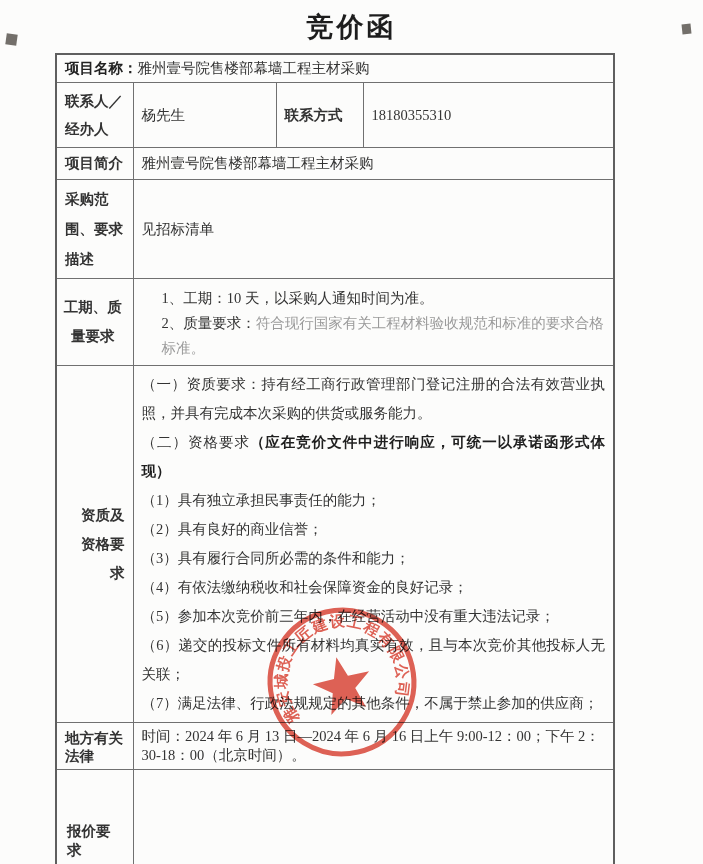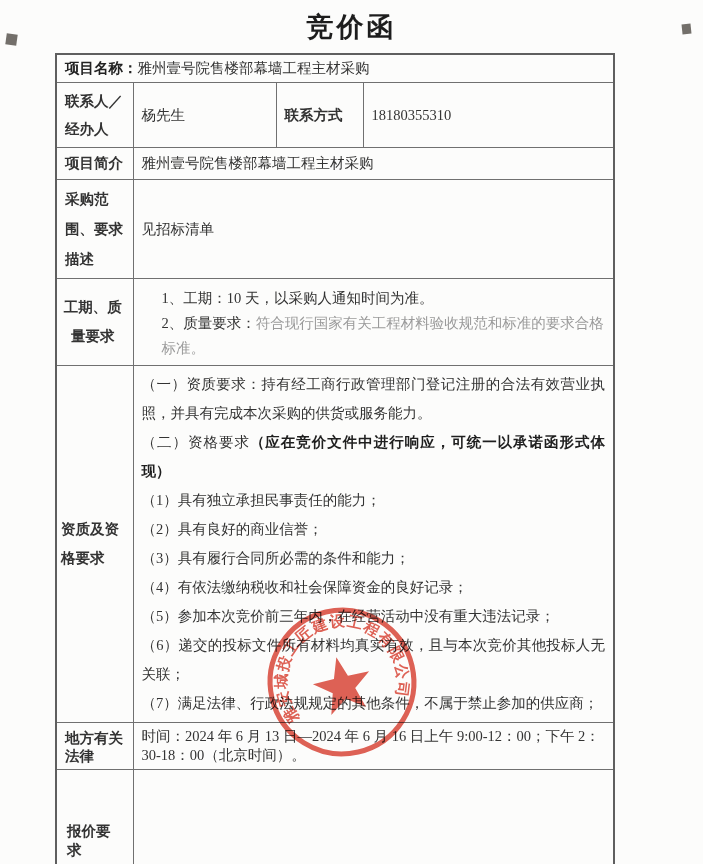--- a/index.html
+++ b/index.html
@@ -51,21 +51,21 @@
   .r2 td { height:28px; }
   .r3 td { height:57px; vertical-align:top; padding-top:7px; line-height:28px; }
   .r3 td.lbl { line-height:28px; }
   .r4 td { height:32px; }
   .r5 td { height:58px; vertical-align:top; padding-top:7px; }
   .r5 td.lbl { line-height:30px; }
   .r6 td { height:58px; }
   .r6 td.lbl { text-align:center; line-height:29px; padding-left:4px;margin-left:28px; }
   .r6 td.val { line-height:25px; vertical-align:top; padding-top:7px;padding-left:28px; }
   .r7 td { height:303px; }
-  .r7 td.lbl { text-align:left; line-height:29px; padding-left:4px; }
+  .r7 td.lbl { text-align:right; line-height:29px; padding-left:11px; }
   .r7 td.val p { line-height:29px; text-align:justify; }
   .r8 td { height:36px; vertical-align:top; padding-top:3px; }
   .r8 td.lbl { line-height:18px; padding-top:5px; }
   .r8 td.val { line-height:19px; }
   .r9 td { height:144px; }
   .r9 td.lbl { text-align:left; padding-left:10px; }
   .r9 td.val { line-height:16.5px; font-size:13.8px; padding:3px 6px 3px 8px; vertical-align:top; text-align:justify; }
   .gray-note { color:#9a9a9a; }
   .bold-seg { font-weight:bold; color:#1f1f1f; }
   .stamp {

